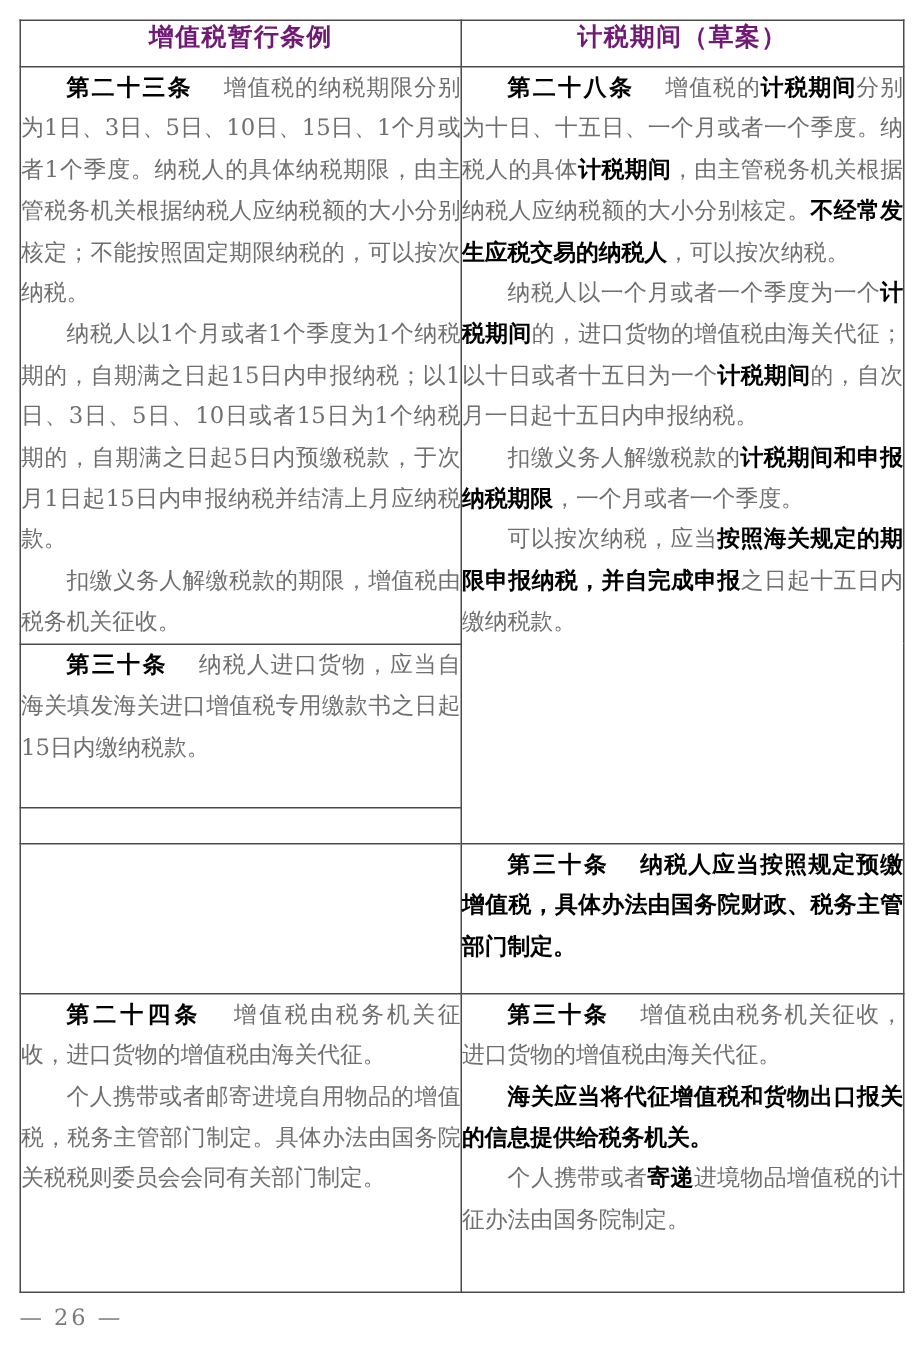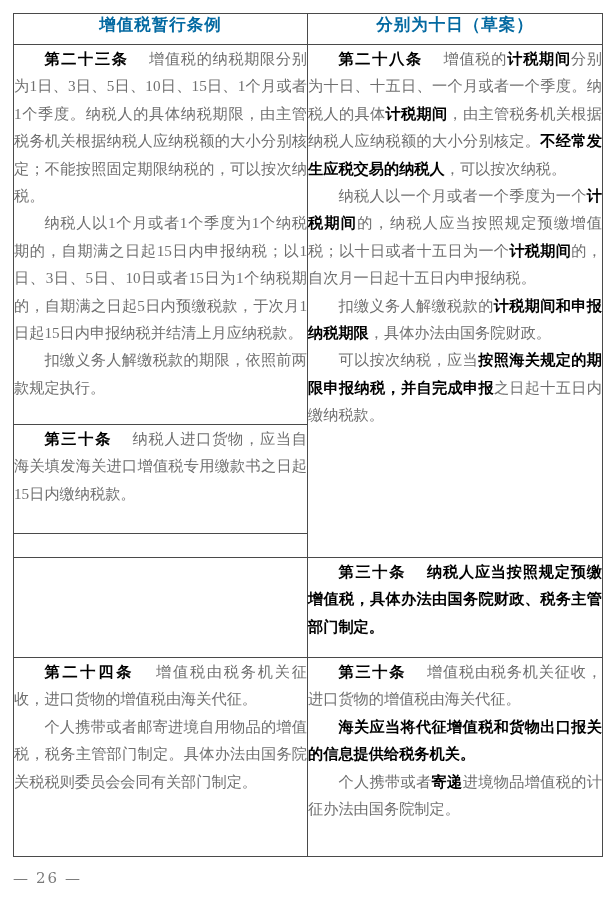--- a/index.html
+++ b/index.html
@@ -32,30 +32,29 @@
     padding: 0;
     vertical-align: top;
   }
 
   
   .hdr-cell {
     height: 30px;
     text-align: center;
     vertical-align: middle;
     font-weight: bold;
-    color: #0369a1;
+    color: #701a75;
     font-size: 16.5px;
     letter-spacing: 1px;
     font-family: "DejaVu Serif", "Liberation Serif", serif;
   }
 
   
   .body-cell {
     padding: 4px 7px 6px 7px;
-    font-family: Liberation Serif, serif;
   }
 
   
   p.para {
     margin: 0;
     font-size: 15.2px;
     line-height: 27.4px;
     color: #6f6f6f;
     text-align: justify;
     text-justify: inter-character;
@@ -106,33 +105,33 @@
 
 <table class="doc-table">
   <colgroup>
     <col class="c-left">
     <col class="c-right">
   </colgroup>
 
   <tbody>
       <tr>
     <th class="hdr-cell">增值税暂行条例</th>
-    <th class="hdr-cell">分别为十日（草案）</th>
+    <th class="hdr-cell">计税期间（草案）</th>
   </tr>
 
   <tr>
     <td class="body-cell" style="height:379px;">
       <p class="para"><span class="art">第二十三条</span><span class="art-gap"></span><span>增值税的纳税期限分别为1日、3日、5日、10日、15日、1个月或者1个季度。纳税人的具体纳税期限，由主管税务机关根据纳税人应纳税额的大小分别核定；不能按照固定期限纳税的，可以按次纳税。</span></p>
       <p class="para">纳税人以1个月或者1个季度为1个纳税期的，自期满之日起15日内申报纳税；以1日、3日、5日、10日或者15日为1个纳税期的，自期满之日起5日内预缴税款，于次月1日起15日内申报纳税并结清上月应纳税款。</p>
-      <p class="para">扣缴义务人解缴税款的期限，依照前两款规定执行。</p>
+      <p class="para">扣缴义务人解缴税款的期限，增值税由税务机关征收。</p>
     </td>
     <td class="body-cell" rowspan="3" style="height:510px;margin-top:16px;">
       <p class="para"><span class="art">第二十八条</span><span class="art-gap"></span><span><span>增值税的</span><b class="em">计税期间</b><span>分别为十日、十五日、一个月或者一个季度。纳税人的具体</span><b class="em">计税期间</b><span>，由主管税务机关根据纳税人应纳税额的大小分别核定。</span><b class="em">不经常发生应税交易的纳税人</b><span>，可以按次纳税。</span></span></p>
-      <p class="para"><span><span>纳税人以一个月或者一个季度为一个</span><b class="em">计税期间</b><span>的，纳税人应当按照规定预缴增值税；以十日或者十五日为一个</span><b class="em">计税期间</b><span>的，自次月一日起十五日内申报纳税。</span></span></p>
-      <p class="para"><span><span>扣缴义务人解缴税款的</span><b class="em">计税期间和申报纳税期限</b><span>，具体办法由国务院财政。</span></span></p>
+      <p class="para"><span><span>纳税人以一个月或者一个季度为一个</span><b class="em">计税期间</b><span>的，进口货物的增值税由海关代征；以十日或者十五日为一个</span><b class="em">计税期间</b><span>的，自次月一日起十五日内申报纳税。</span></span></p>
+      <p class="para"><span><span>扣缴义务人解缴税款的</span><b class="em">计税期间和申报纳税期限</b><span>，一个月或者一个季度。</span></span></p>
       <p class="para"><span><span>可以按次纳税，应当</span><b class="em">按照海关规定的期限申报纳税，并自完成申报</b><span>之日起十五日内缴纳税款。</span></span></p>
     </td>
   </tr>
 
   <tr>
     <td class="body-cell" style="height:108px;">
       <p class="para"><span class="art">第三十条</span><span class="art-gap"></span><span>纳税人进口货物，应当自海关填发海关进口增值税专用缴款书之日起15日内缴纳税款。</span></p>
     </td>
   </tr>
 

